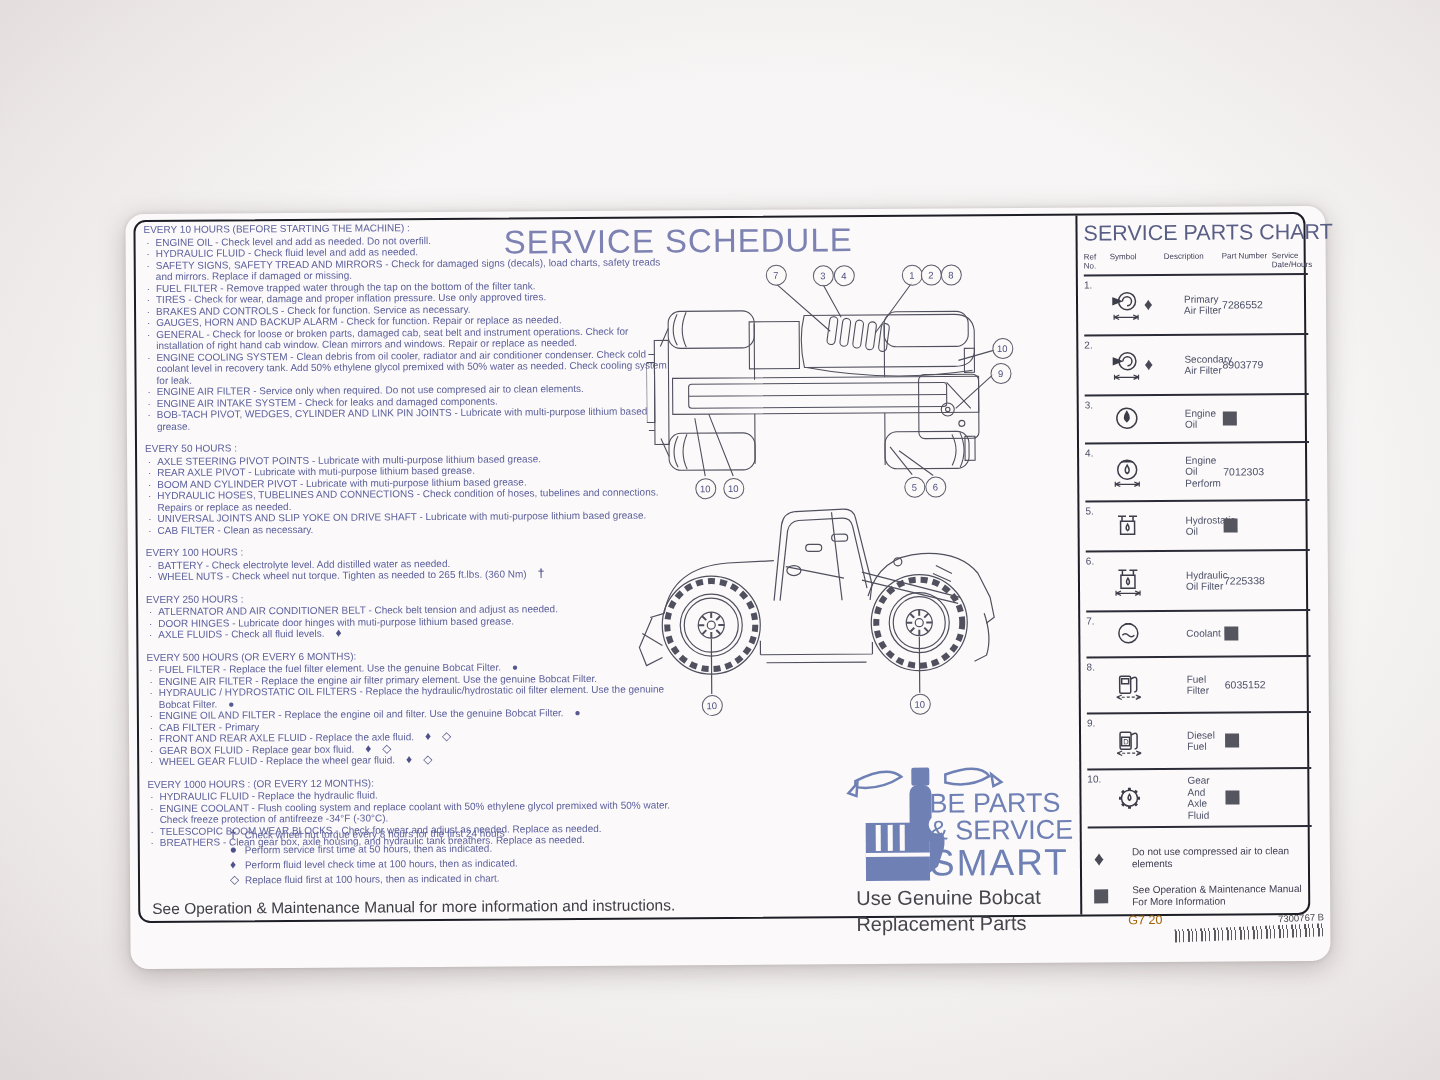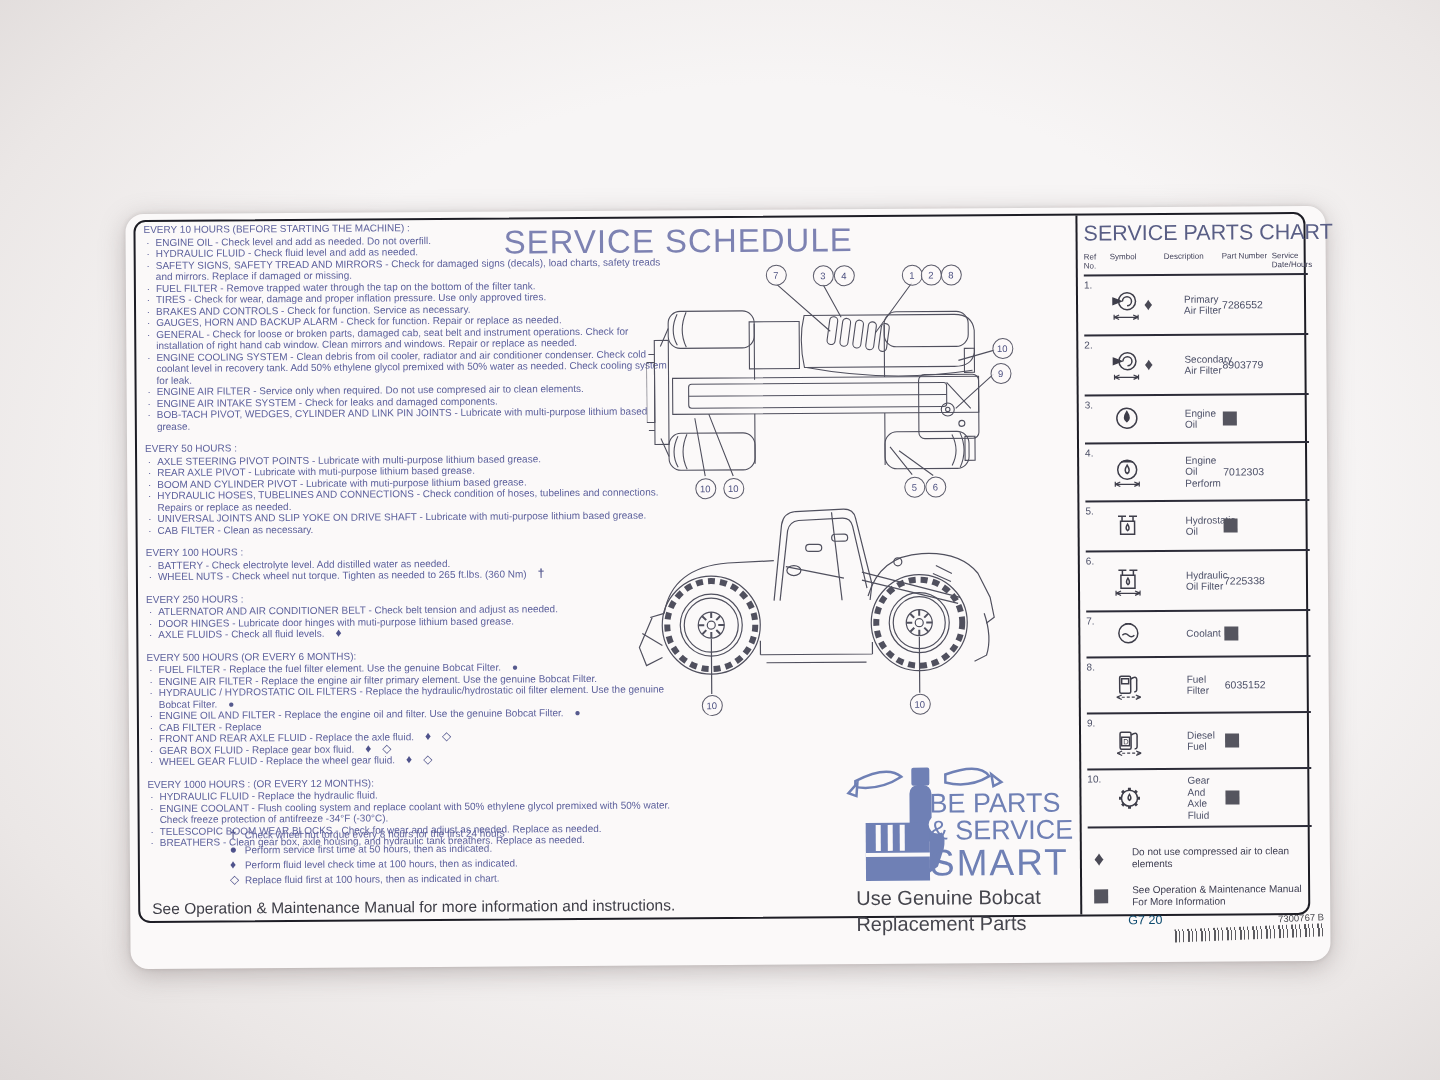--- a/index.html
+++ b/index.html
@@ -54,21 +54,21 @@
   .crow .symcell{display:flex;align-items:center;}
   .crow .desc{font-size:10px;line-height:11.5px;margin-left:20px;}
   .crow .part{font-size:10.5px;}
   .sq{width:14px;height:14px;background:#55555f;}
   .dia{font-size:17px;color:#4a4a56;margin-left:2px;}
   .chart-legend{margin-top:18px;}
   .lrow{display:grid;grid-template-columns:44px auto;align-items:center;margin-bottom:14px;}
   .lrow .ltxt{font-size:10px;line-height:12px;color:#3f3f52;}
   .lrow .lsym{font-size:20px;color:#4a4a56;padding-left:6px;}
 
-  .footer-code{position:absolute;left:998px;top:706px;font-size:12.5px;color:#0c4a6e;}
+  .footer-code{position:absolute;left:998px;top:706px;font-size:12.5px;color:#a16207;}
   .barcode-wrap{position:absolute;left:1044px;top:708px;width:150px;transform:rotate(-2deg);}
   .barcode-text{text-align:right;font-size:9.5px;color:#4a4a50;margin-bottom:1px;}
   .barcode-bars{height:13px;opacity:.75;
     background:repeating-linear-gradient(90deg,#26262c 0 2px,transparent 2px 4px,#26262c 4px 5px,transparent 5px 8px,#26262c 8px 9px,transparent 9px 13px);}
 </style>
 </head>
 <body>
 
 <div class="stage">
   <div class="decal">
@@ -112,21 +112,21 @@
           <div class="item"><span class="item-text">ATLERNATOR AND AIR CONDITIONER BELT - Check belt tension and adjust as needed.</span></div>
           <div class="item"><span class="item-text">DOOR HINGES - Lubricate door hinges with muti-purpose lithium based grease.</span></div>
           <div class="item"><span class="item-text">AXLE FLUIDS -  Check all fluid levels.</span><span class="sym sym-filled-diamond">♦</span></div>
         </div>
         <div class="section">
           <div class="sec-heading">EVERY 500 HOURS (OR EVERY 6 MONTHS):</div>
           <div class="item"><span class="item-text">FUEL FILTER - Replace the fuel filter element. Use the genuine Bobcat Filter.</span><span class="sym sym-filled-circle">●</span></div>
           <div class="item"><span class="item-text">ENGINE AIR FILTER - Replace the engine air filter primary element. Use the genuine Bobcat Filter.</span></div>
           <div class="item"><span class="item-text">HYDRAULIC / HYDROSTATIC OIL FILTERS -  Replace the hydraulic/hydrostatic oil filter element. Use the genuine Bobcat Filter.</span><span class="sym sym-filled-circle">●</span></div>
           <div class="item"><span class="item-text">ENGINE OIL AND FILTER - Replace the engine oil and filter. Use the genuine Bobcat Filter.</span><span class="sym sym-filled-circle">●</span></div>
-          <div class="item"><span class="item-text">CAB FILTER - Replace</span></div>
+          <div class="item"><span class="item-text">CAB FILTER - Primary</span></div>
           <div class="item"><span class="item-text">FRONT AND REAR AXLE FLUID - Replace the axle fluid.</span><span class="sym sym-filled-diamond">♦</span><span class="sym sym-open-diamond">◇</span></div>
           <div class="item"><span class="item-text">GEAR BOX FLUID - Replace gear box fluid.</span><span class="sym sym-filled-diamond">♦</span><span class="sym sym-open-diamond">◇</span></div>
           <div class="item"><span class="item-text">WHEEL GEAR FLUID - Replace the wheel gear fluid.</span><span class="sym sym-filled-diamond">♦</span><span class="sym sym-open-diamond">◇</span></div>
         </div>
         <div class="section">
           <div class="sec-heading">EVERY 1000 HOURS : (OR EVERY 12 MONTHS):</div>
           <div class="item"><span class="item-text">HYDRAULIC FLUID - Replace the hydraulic fluid.</span></div>
           <div class="item"><span class="item-text">ENGINE COOLANT - Flush cooling system and replace coolant with 50% ethylene glycol premixed with 50% water. Check freeze protection of antifreeze -34°F (-30°C).</span></div>
           <div class="item"><span class="item-text">TELESCOPIC BOOM WEAR BLOCKS - Check for wear and adjust as needed. Replace as needed.</span></div>
           <div class="item"><span class="item-text">BREATHERS - Clean gear box, axle housing, and hydraulic tank breathers. Replace as needed.</span></div>

